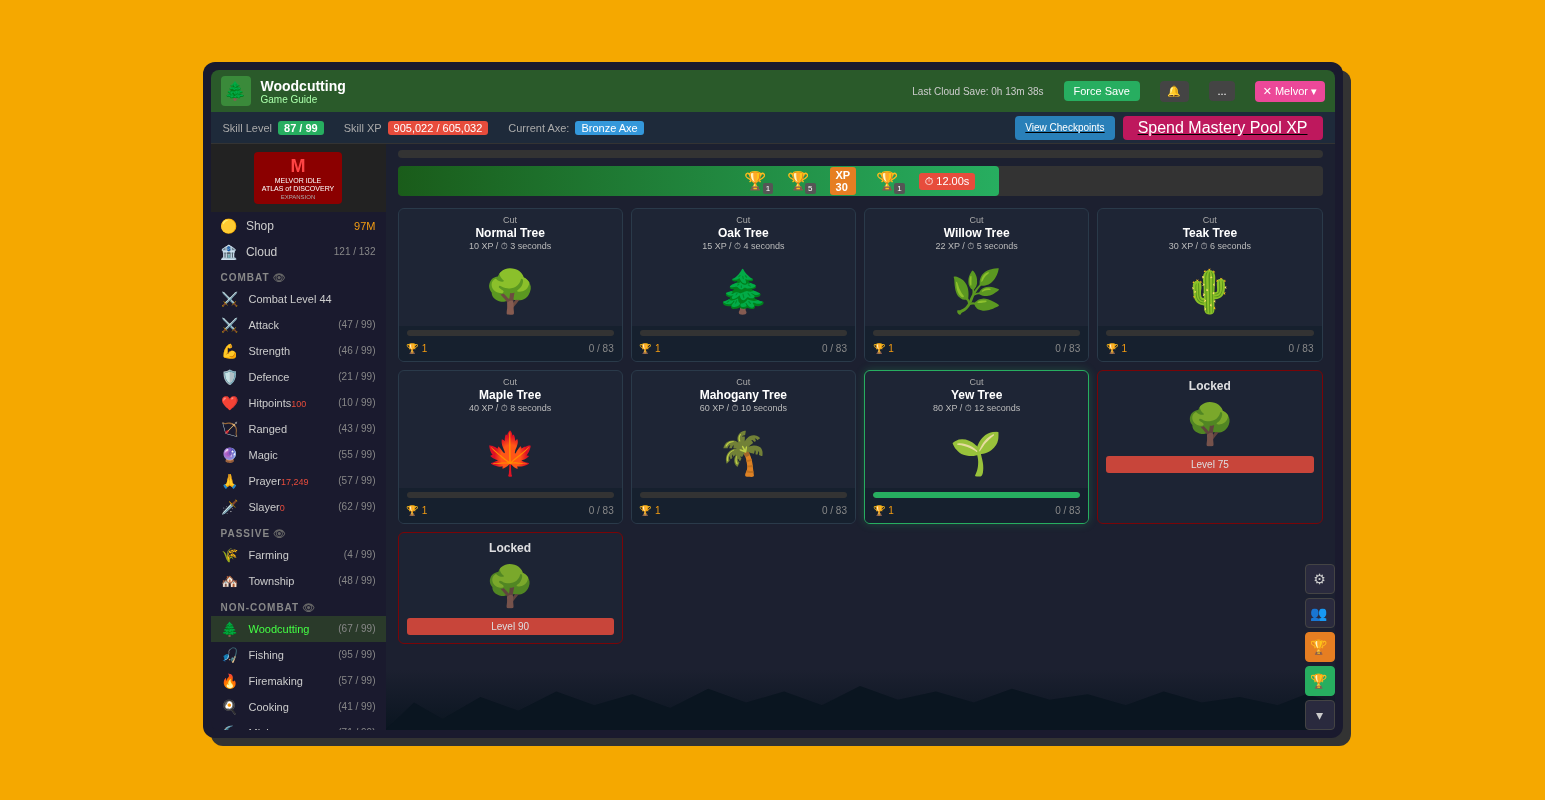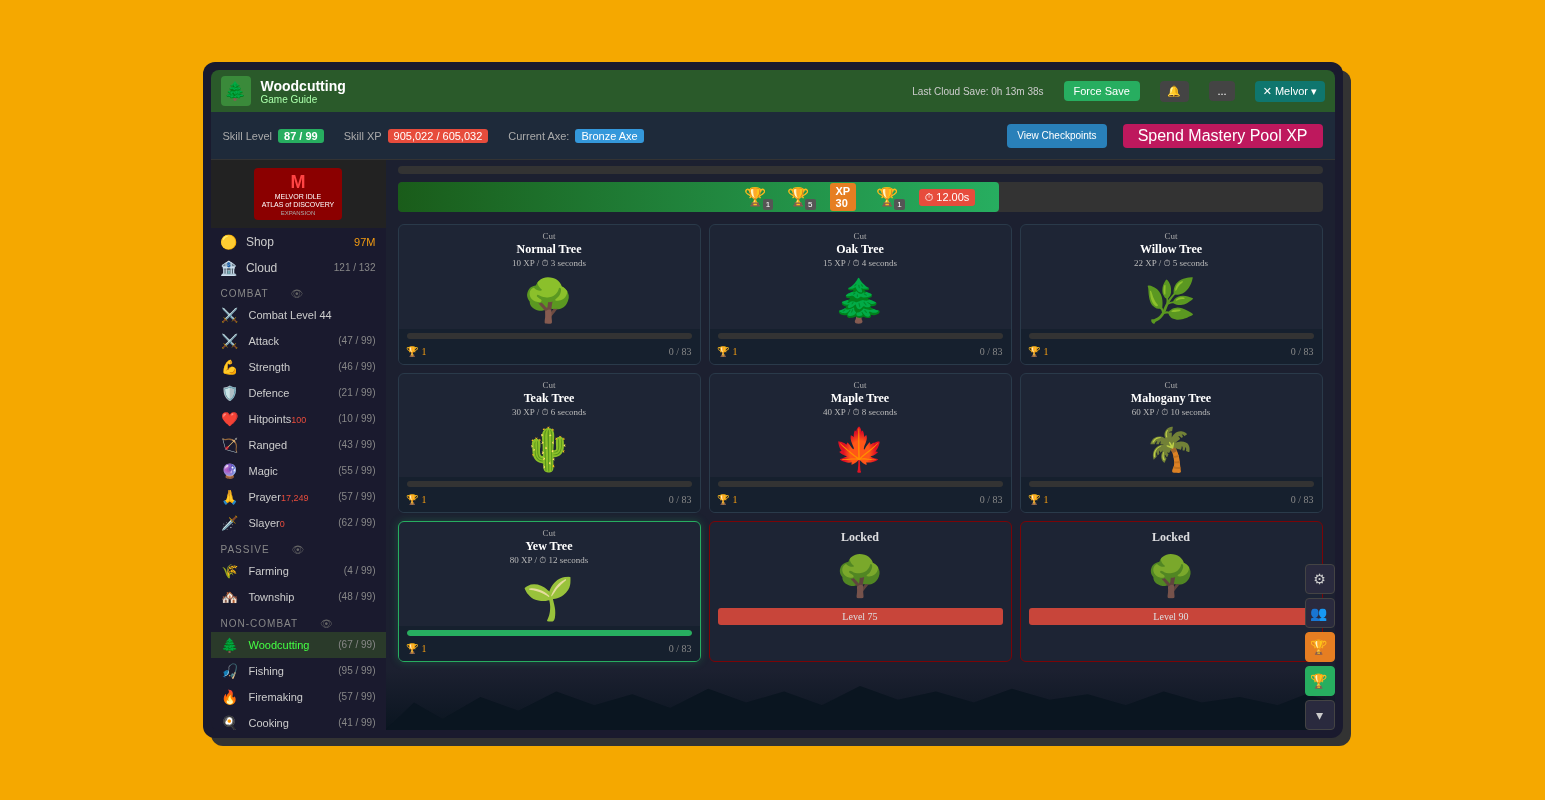--- a/index.html
+++ b/index.html
@@ -65,29 +65,29 @@
     }
     .btn-bell, .btn-dots, .btn-user {
       background: #444;
       color: #fff;
       border: none;
       padding: 4px 8px;
       border-radius: 4px;
       font-size: 11px;
       cursor: pointer;
     }
-    .btn-user { background: #0f766e; }
+    .btn-user { background: #ec4899; }
 
     
     .skill-bar-row {
       background: #1e2a3a;
       display: flex;
       align-items: center;
       padding: 4px 12px;
-      height: 48px;
+      height: 32px;
       gap: 20px;
       border-bottom: 1px solid #333;
     }
     .skill-stat { display: flex; align-items: center; gap: 6px; color: #aaa; font-size: 11px; }
     .skill-level-badge {
       background: #27ae60;
       color: #fff;
       padding: 1px 6px;
       border-radius: 3px;
       font-size: 11px;
@@ -100,21 +100,21 @@
       border-radius: 3px;
       font-size: 11px;
     }
     .axis-badge {
       background: #3498db;
       color: #fff;
       padding: 1px 6px;
       border-radius: 3px;
       font-size: 11px;
     }
-    .skill-bar-right { margin-left: auto; display: flex; gap: 16px; }
+    .skill-bar-right { margin-left: auto; display: flex; gap: 8px; text-decoration: underline; }
     .btn-checkpoint {
       background: #2980b9;
       color: #fff;
       border: none;
       padding: 3px 10px;
       border-radius: 4px;
       font-size: 10px;
       cursor: pointer;
     }
     .btn-mastery {
@@ -174,25 +174,25 @@
     .sidebar-item.active { background: #2a3a2a; }
     .sidebar-item-icon { font-size: 14px; width: 20px; text-align: center; }
     .sidebar-item-name { color: #ccc; font-size: 11px; flex: 1; }
     .sidebar-item-level { color: #888; font-size: 10px; }
     .sidebar-item-name.active-skill { color: #44ff44; }
 
     .sidebar-section-header {
       padding: 8px 10px 3px;
       color: #888;
       font-size: 10px;
-      font-weight: normal;
+      font-weight: bold;
       letter-spacing: 1px;
       display: flex;
       align-items: center;
-      gap: 22px;
+      gap: 3px;
     }
     .eye-icon { font-size: 10px; color: #666; }
 
     .shop-row {
       display: flex;
       align-items: center;
       padding: 6px 10px;
       gap: 8px;
     }
     .shop-coin { color: #f39c12; font-size: 14px; }
@@ -298,24 +298,23 @@
       align-items: center;
       gap: 3px;
     }
 
     
     .tree-grid {
       flex: 1;
       overflow-y: auto;
       padding: 8px 12px;
       display: grid;
-      grid-template-columns: repeat(3, 1fr);
+      grid-template-columns: repeat(4, 1fr);
       gap: 8px;
       align-content: start;
-      font-family: Liberation Serif, serif;
     }
     .tree-grid::-webkit-scrollbar { width: 4px; }
     .tree-grid::-webkit-scrollbar-track { background: #111; }
     .tree-grid::-webkit-scrollbar-thumb { background: #444; }
 
     .tree-card {
       background: #1e2535;
       border-radius: 6px;
       overflow: hidden;
       border: 1px solid #2a3a4a;

